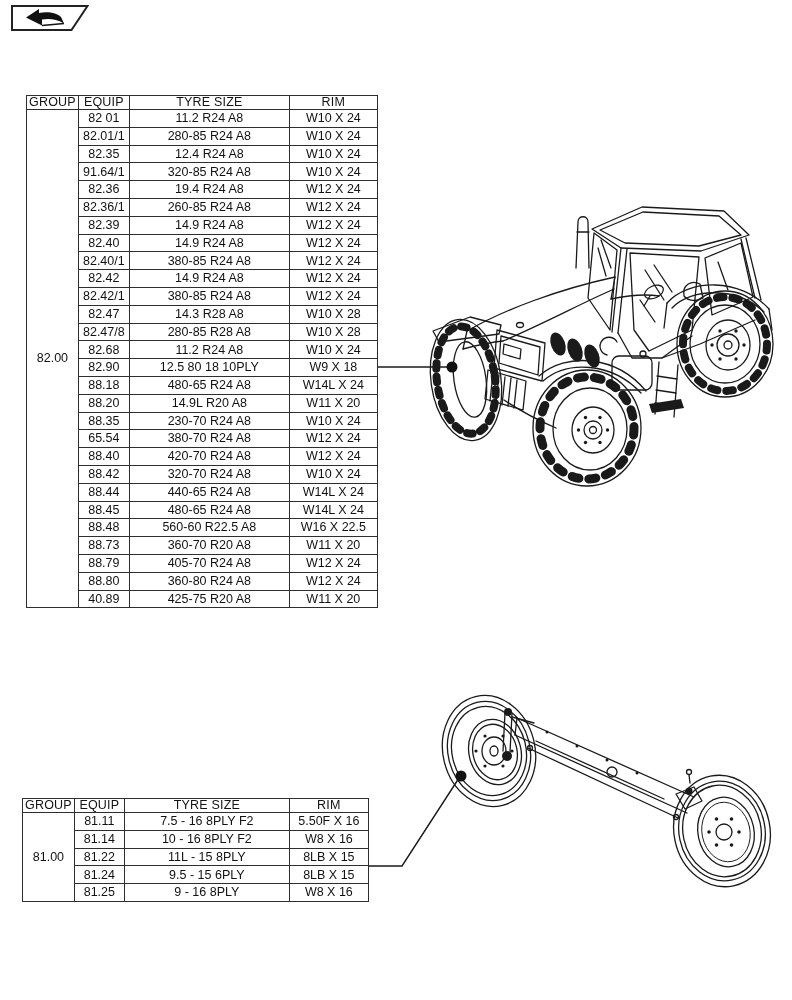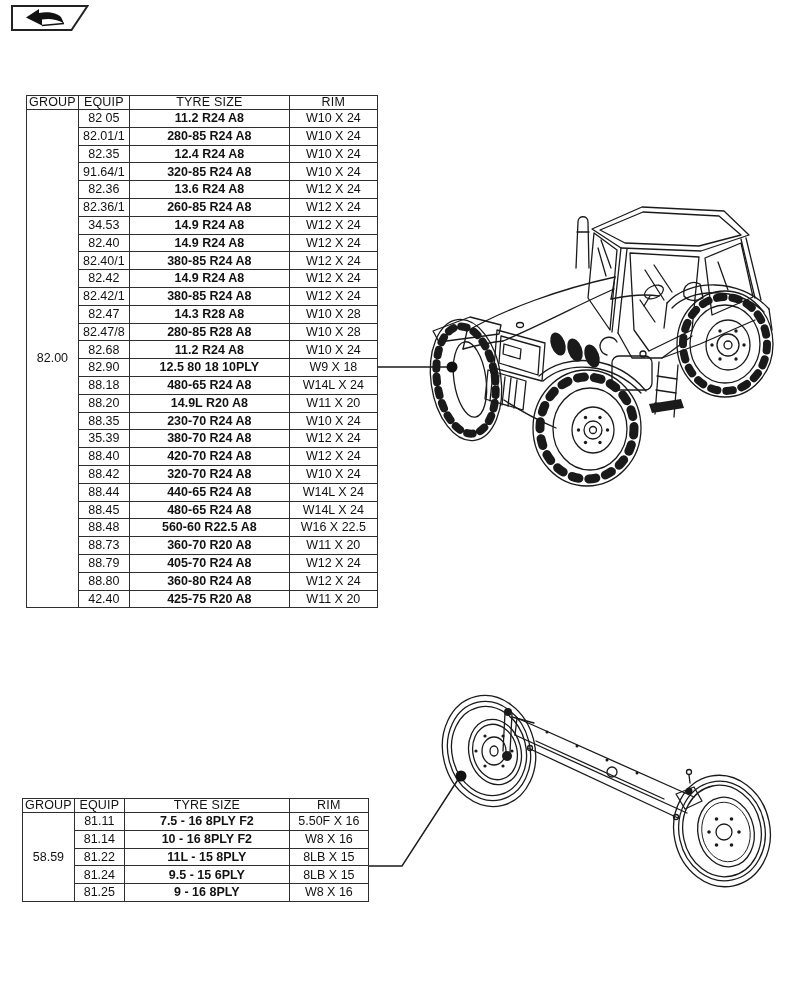--- a/index.html
+++ b/index.html
@@ -26,21 +26,21 @@
   table.parts-table { border-collapse:collapse; table-layout:fixed; background:#fff;padding-left:20px; }
   table.parts-table th, table.parts-table td {
     border:1.6px solid #2e2e2e;
     font-family:"Liberation Sans", sans-serif;
     font-size:12.5px; line-height:1; color:#121212;
     padding:0 2px; text-align:center; background:#fff;
     overflow:hidden; white-space:nowrap;
   }
   table.parts-table th { height:13px; font-weight:normal; letter-spacing:0.2px; }
   table.parts-table td { height:16.8px; }
-  td.tyre-cell { text-align:left; padding-left:13px;font-weight:bold; }
+  td.tyre-cell { text-align:left; padding-left:13px; }
   td.group-cell { vertical-align:middle; text-align:center; }
 </style>
 </head>
 <body>
 
 <div id="page">
 
   <div class="nav-icon">
     <svg viewBox="0 0 78 28">
       <polygon points="1,2 76.5,2 60.5,26 1,26" fill="none" stroke="#222222" stroke-width="2"></polygon>
@@ -249,51 +249,51 @@
         <tr>
           <th>GROUP</th>
           <th>EQUIP</th>
           <th>TYRE SIZE</th>
           <th>RIM</th>
         </tr>
       </thead>
       <tbody>
           <tr>
             <td rowspan="28" class="group-cell">82.00</td>
-            <td class="equip-cell">82 05</td>
+            <td class="equip-cell">82 01</td>
             <td class="tyre-cell">11.2 R24 A8</td>
             <td class="rim-cell">W10 X 24</td>
           </tr>
           <tr>
             <td class="equip-cell">82.01/1</td>
             <td class="tyre-cell">280-85 R24 A8</td>
             <td class="rim-cell">W10 X 24</td>
           </tr>
           <tr>
             <td class="equip-cell">82.35</td>
             <td class="tyre-cell">12.4 R24 A8</td>
             <td class="rim-cell">W10 X 24</td>
           </tr>
           <tr>
             <td class="equip-cell">91.64/1</td>
             <td class="tyre-cell">320-85 R24 A8</td>
             <td class="rim-cell">W10 X 24</td>
           </tr>
           <tr>
             <td class="equip-cell">82.36</td>
-            <td class="tyre-cell">13.6 R24 A8</td>
+            <td class="tyre-cell">19.4 R24 A8</td>
             <td class="rim-cell">W12 X 24</td>
           </tr>
           <tr>
             <td class="equip-cell">82.36/1</td>
             <td class="tyre-cell">260-85 R24 A8</td>
             <td class="rim-cell">W12 X 24</td>
           </tr>
           <tr>
-            <td class="equip-cell">34.53</td>
+            <td class="equip-cell">82.39</td>
             <td class="tyre-cell">14.9 R24 A8</td>
             <td class="rim-cell">W12 X 24</td>
           </tr>
           <tr>
             <td class="equip-cell">82.40</td>
             <td class="tyre-cell">14.9 R24 A8</td>
             <td class="rim-cell">W12 X 24</td>
           </tr>
           <tr>
             <td class="equip-cell">82.40/1</td>
@@ -339,21 +339,21 @@
             <td class="equip-cell">88.20</td>
             <td class="tyre-cell">14.9L R20 A8</td>
             <td class="rim-cell">W11 X 20</td>
           </tr>
           <tr>
             <td class="equip-cell">88.35</td>
             <td class="tyre-cell">230-70 R24 A8</td>
             <td class="rim-cell">W10 X 24</td>
           </tr>
           <tr>
-            <td class="equip-cell">35.39</td>
+            <td class="equip-cell">65.54</td>
             <td class="tyre-cell">380-70 R24 A8</td>
             <td class="rim-cell">W12 X 24</td>
           </tr>
           <tr>
             <td class="equip-cell">88.40</td>
             <td class="tyre-cell">420-70 R24 A8</td>
             <td class="rim-cell">W12 X 24</td>
           </tr>
           <tr>
             <td class="equip-cell">88.42</td>
@@ -384,21 +384,21 @@
             <td class="equip-cell">88.79</td>
             <td class="tyre-cell">405-70 R24 A8</td>
             <td class="rim-cell">W12 X 24</td>
           </tr>
           <tr>
             <td class="equip-cell">88.80</td>
             <td class="tyre-cell">360-80 R24 A8</td>
             <td class="rim-cell">W12 X 24</td>
           </tr>
           <tr>
-            <td class="equip-cell">42.40</td>
+            <td class="equip-cell">40.89</td>
             <td class="tyre-cell">425-75 R20 A8</td>
             <td class="rim-cell">W11 X 20</td>
           </tr>
         </tbody>
     </table>
   </div>
 
   <div class="tbl-wrap" id="tbl-81">
     <table class="parts-table">
       <colgroup>
@@ -410,21 +410,21 @@
       <thead>
         <tr>
           <th>GROUP</th>
           <th>EQUIP</th>
           <th>TYRE SIZE</th>
           <th>RIM</th>
         </tr>
       </thead>
       <tbody>
           <tr>
-            <td rowspan="5" class="group-cell">58.59</td>
+            <td rowspan="5" class="group-cell">81.00</td>
             <td class="equip-cell">81.11</td>
             <td class="tyre-cell">7.5 - 16 8PLY F2</td>
             <td class="rim-cell">5.50F X 16</td>
           </tr>
           <tr>
             <td class="equip-cell">81.14</td>
             <td class="tyre-cell">10 - 16 8PLY F2</td>
             <td class="rim-cell">W8 X 16</td>
           </tr>
           <tr>

